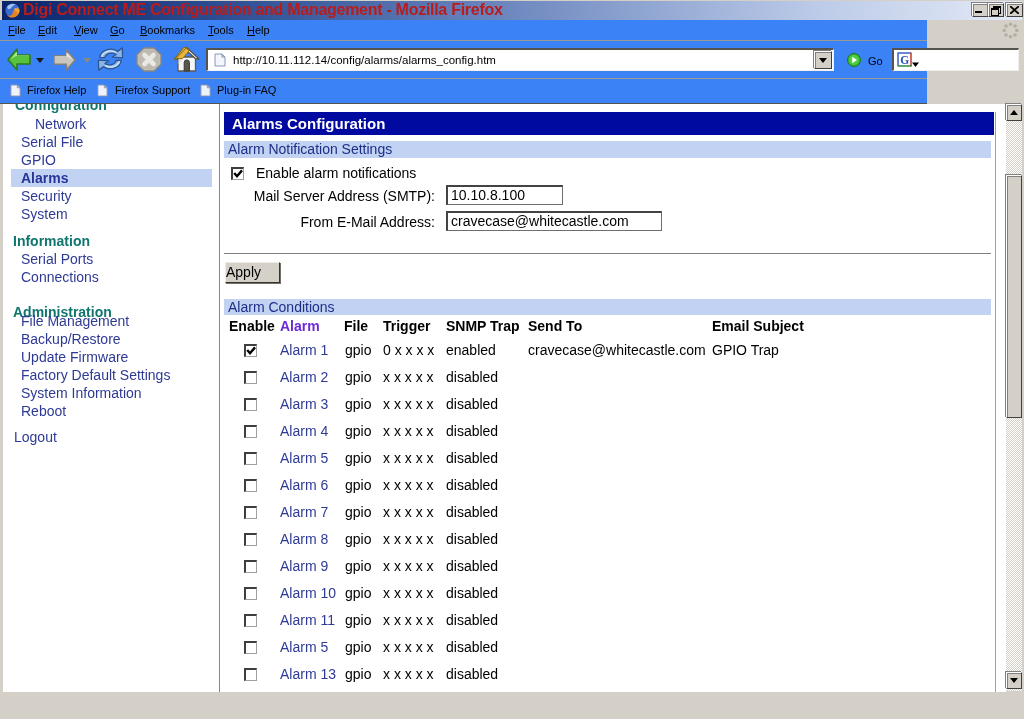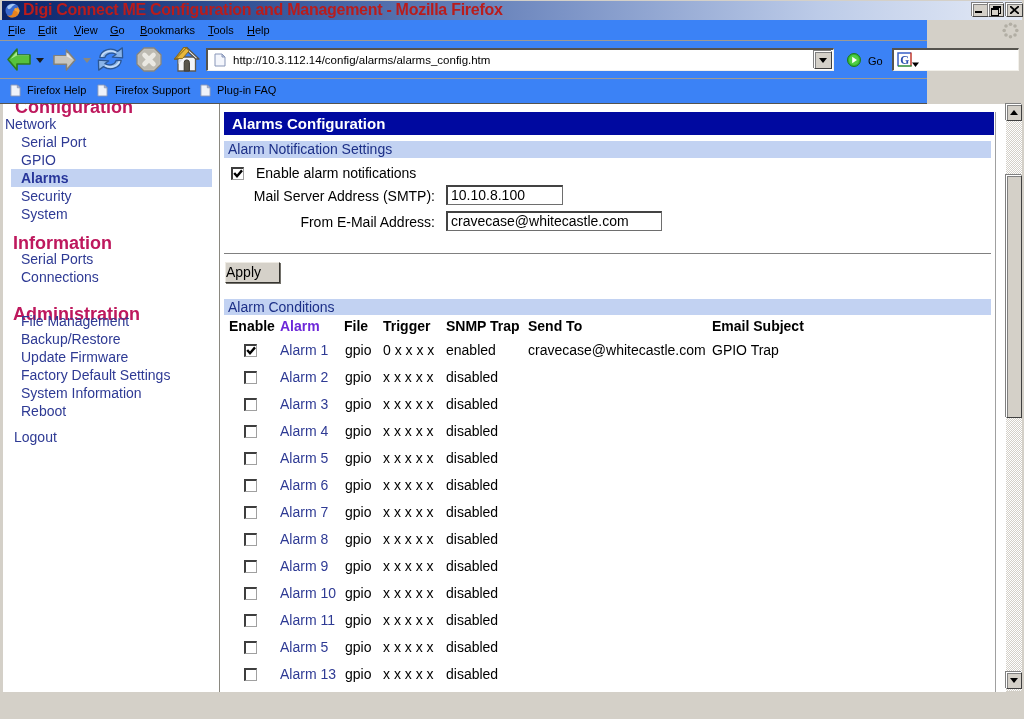--- a/index.html
+++ b/index.html
@@ -1,21 +1,21 @@
 <!DOCTYPE html>
 <html><head><meta charset="utf-8"><style>
 html,body{margin:0;padding:0}
 body{width:1024px;height:719px;background:#d4d0c8;font-family:"Liberation Sans",sans-serif;position:relative;overflow:hidden}
 .abs{position:absolute}
 .tb{position:absolute;left:0;width:927px;background:#3b82f6}
 .mi{position:absolute;top:4px;font-size:11px;color:#000}
 .mi u{text-decoration:underline}
 .bmt{position:absolute;top:5px;font-size:11px;color:#000}
 .lnk{position:absolute;font-size:14px;color:#2e3a94}
-.shd{position:absolute;font-size:18px;font-weight:bold;color:#be185d}
+.shd{position:absolute;font-size:14px;font-weight:bold;color:#0f766e}
 .cb{position:absolute;width:10px;height:10px;background:#fff;border-top:2px solid #3e3e3e;border-left:2px solid #3e3e3e;border-bottom:1px solid #a0a0a0;border-right:1px solid #a0a0a0}
 .row{position:absolute;left:224px;width:780px;height:27px}
 .row span{position:absolute;top:0;line-height:27px;font-size:14px;color:#000;white-space:nowrap}
 .row .a{left:56px;color:#2e3a94}
 .row .g{left:121px}
 .row .t{left:159px}
 .row .s{left:222px}
 .row .cbx{top:7px;left:20px}
 .hrow span{font-weight:bold}
 .fld{position:absolute;background:#fff;border:1px solid #6e6e6e;border-top:2px solid #434343;border-left:2px solid #434343;font-size:14px;color:#000}
@@ -103,21 +103,21 @@
 <path d="M13.2 2 L3 12.6 L9.5 12.6 L16.2 4.8 Z" fill="#e8b73a" stroke="#8a6a1a" stroke-width="1"></path>
 <path d="M11.2 25 L11.2 16.5 A 2.6 2.6 0 0 1 16.4 16.5 L16.4 25 Z" fill="#5a564c" stroke="#3a372f" stroke-width="1"></path>
 <path d="M5.5 13.5 L9.5 13.5 L5.5 18 Z" fill="#d9dce4"></path>
 </svg>
 
 <div class="abs" style="left:206px;top:7px;width:625px;height:20px;background:#fff;border-top:2px solid #55534e;border-left:2px solid #55534e;border-bottom:1px solid #f2f0ea;border-right:1px solid #f2f0ea">
 <svg class="abs" style="left:6px;top:3px" width="12" height="14" viewBox="0 0 12 14">
 <path d="M1 1 L8 1 L11 4 L11 13 L1 13 Z" fill="#f4f6fc" stroke="#8896b8" stroke-width="1"></path>
 <path d="M8 1 L8 4 L11 4 Z" fill="#c8d2e8" stroke="#8896b8" stroke-width="1"></path>
 </svg>
-<div class="abs" style="left:25px;top:3px;font-size:11.5px;line-height:14px;color:#000">http://10.3.112.14/config/alarms/alarms_config.htm</div>
+<div class="abs" style="left:25px;top:3px;font-size:11.5px;line-height:14px;color:#000">http://10.11.112.14/config/alarms/alarms_config.htm</div>
 <div class="abs btn3" style="right:1px;top:1px;width:16px;height:16px">
         <svg class="abs" style="left:4px;top:6px" width="8" height="5" viewBox="0 0 8 5">
           <path d="M0 0 L8 0 L4 5 Z" fill="#000"></path>
         </svg>
       </div>
 </div>
 <svg class="abs" style="left:847px;top:12px" width="14" height="14" viewBox="0 0 14 14">
 <circle cx="7" cy="7" r="6.5" fill="#35b532" stroke="#1d7a1c" stroke-width="1"></circle>
 <circle cx="7" cy="7" r="5" fill="#4fcf44"></circle>
 <path d="M5.2 3.8 L10 7 L5.2 10.2 Z" fill="#fff"></path>
@@ -152,22 +152,22 @@
       <path d="M8 1 L8 4 L11 4 Z" fill="#c8d2e8" stroke="#8896b8"></path>
     </svg>
 <span class="bmt" style="left:217px">Plug-in FAQ</span>
 </div>
 
 <div class="abs" style="left:3px;top:104px;width:1003px;height:588px;background:#fff;overflow:hidden">
 <div class="abs" style="left:216px;top:0;width:1px;height:588px;background:#8a8880"></div>
 <div class="abs" style="left:992px;top:8px;width:1px;height:580px;background:#a0a0a0"></div>
 
 <div class="shd" style="left:12px;top:-7px">Configuration</div>
-<div class="lnk" style="left:2px;top:12px">Network</div>
-<div class="lnk" style="left:18px;top:30px">Serial Port</div>
+<div class="lnk" style="left:32px;top:12px">Network</div>
+<div class="lnk" style="left:18px;top:30px">Serial File</div>
 <div class="lnk" style="left:18px;top:48px">GPIO</div>
 <div class="abs" style="left:8px;top:65px;width:201px;height:18px;background:#c2d2f2"></div>
 <div class="lnk" style="left:18px;top:66px;font-weight:bold;color:#27359a">Alarms</div>
 <div class="lnk" style="left:18px;top:84px">Security</div>
 <div class="lnk" style="left:18px;top:102px">System</div>
 <div class="shd" style="left:10px;top:129px">Information</div>
 <div class="lnk" style="left:18px;top:147px">Serial Ports</div>
 <div class="lnk" style="left:18px;top:165px">Connections</div>
 <div class="shd" style="left:10px;top:200px">Administration</div>
 <div class="lnk" style="left:18px;top:209px">File Management</div>

